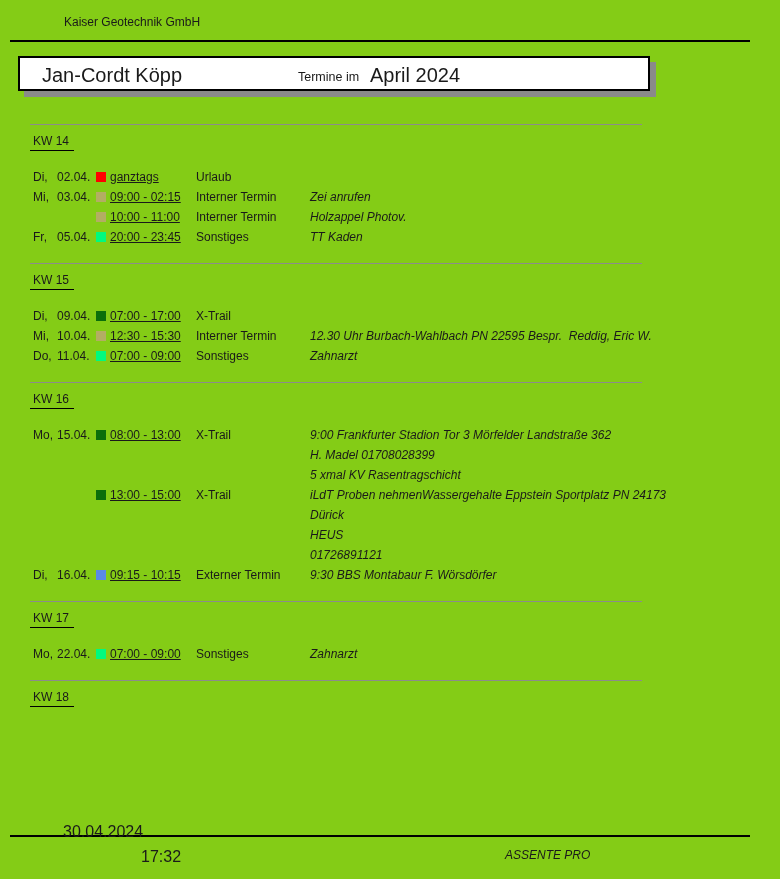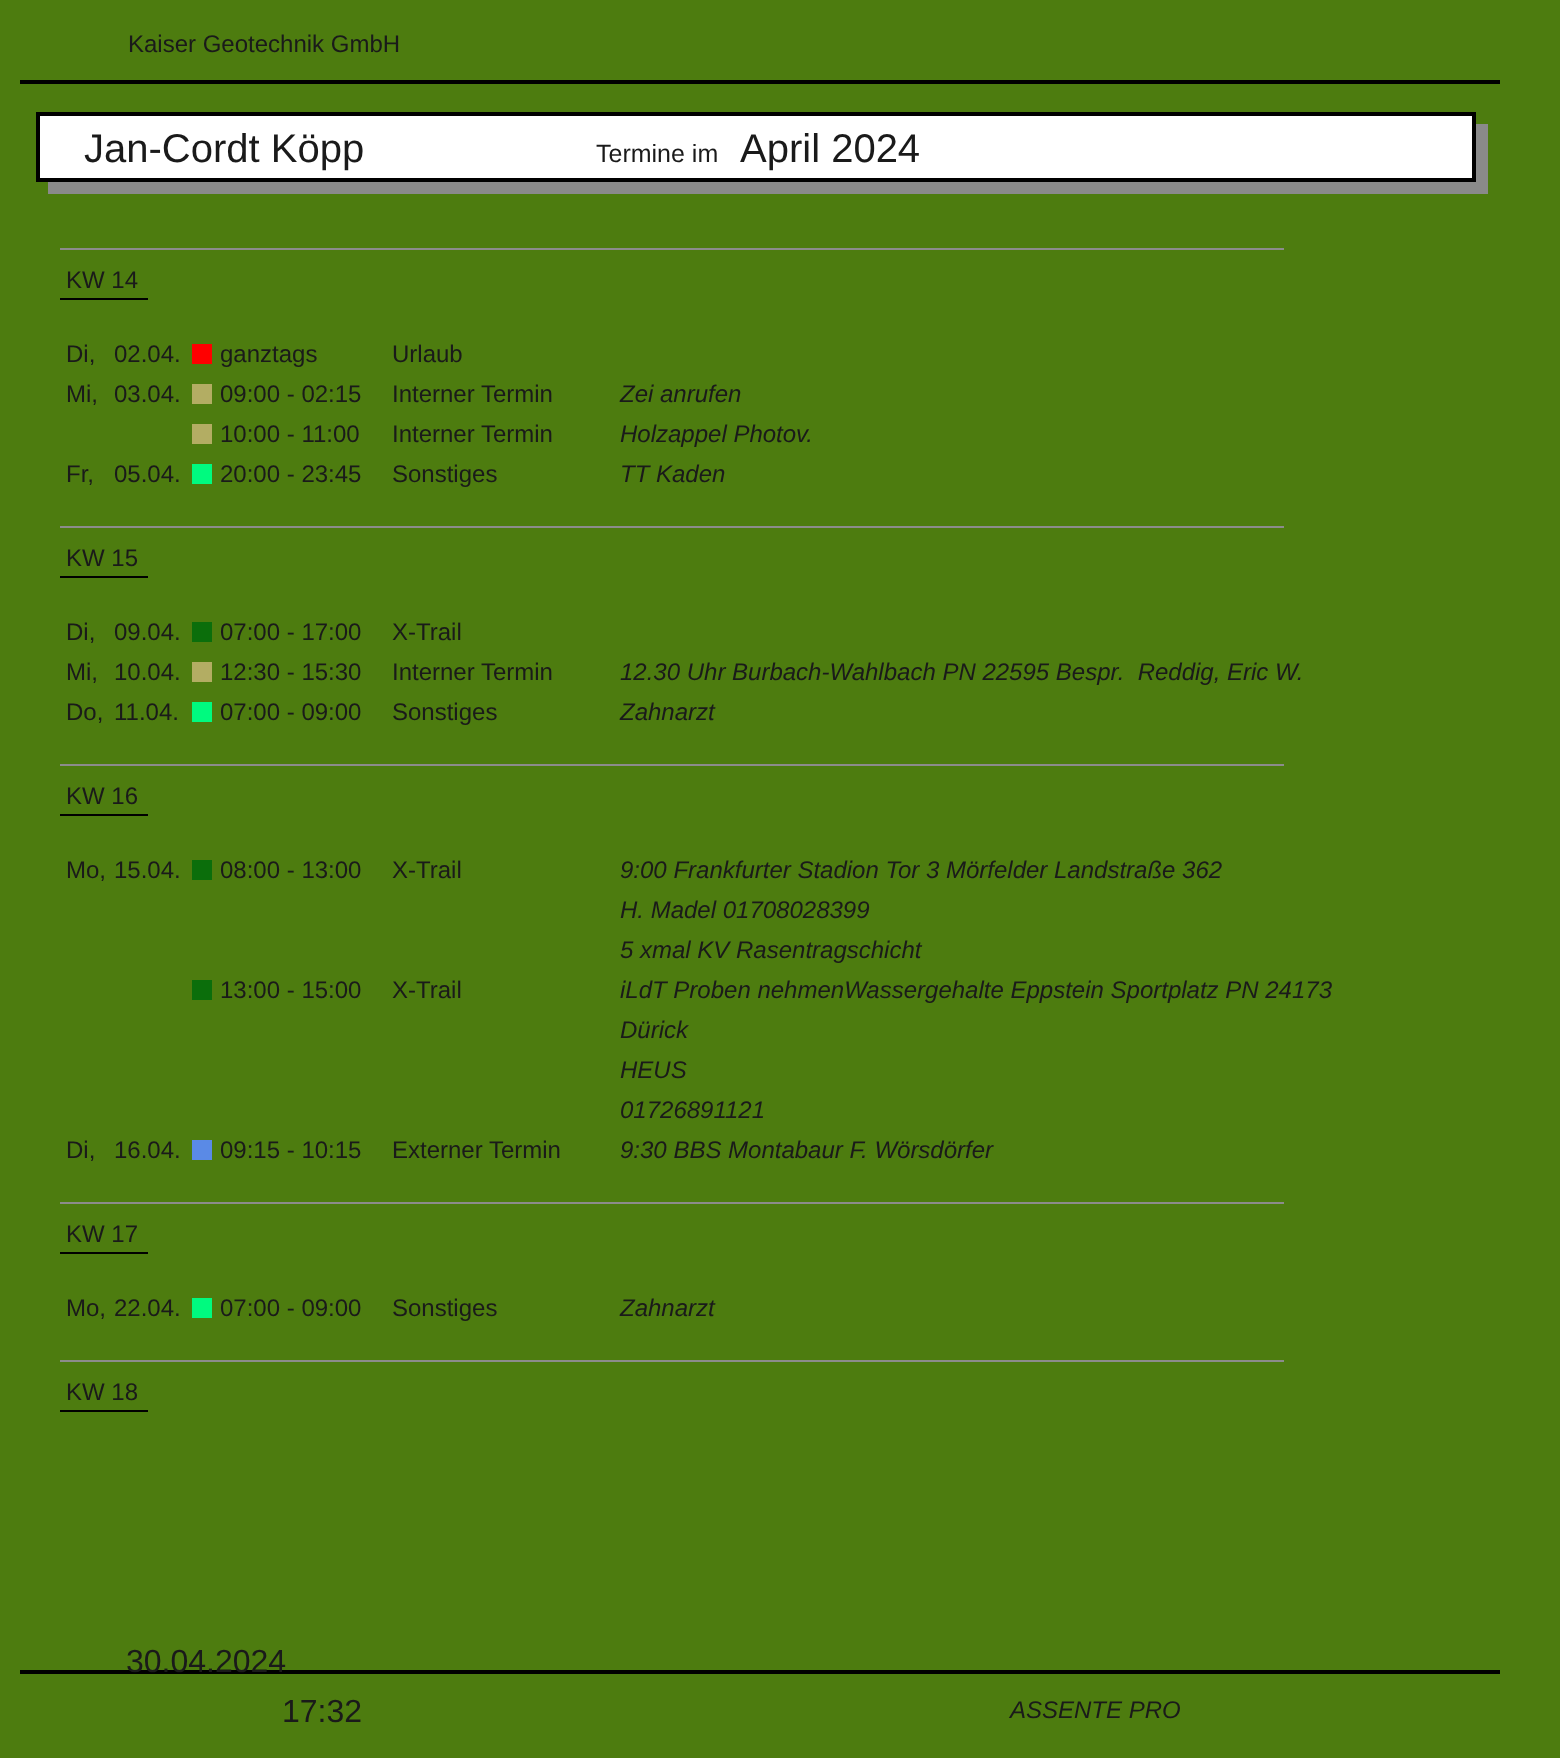--- a/index.html
+++ b/index.html
@@ -1,35 +1,35 @@
 <!DOCTYPE html>
 <html><head>
 <meta charset="utf-8">
 <style>
   * { margin:0; padding:0; box-sizing:border-box; }
   html,body { background:#fff; }
   .page {
     position:relative;
     width:780px; height:879px;
-    background:#4d7c0f;
+    background:#84cc16;
     font-family:"Liberation Sans","DejaVu Sans",sans-serif;
     color:#000;
     overflow:hidden;
   }
   .company {
     position:absolute; left:64px; top:15px;
     font-size:12px; line-height:14px; color:#1a1a1a;
   }
   .top-rule {
     position:absolute; left:10px; top:40px;
     width:740px; height:2px; background:#000;
   }
   .title-box {
     position:absolute; left:18px; top:56px;
-    width:720px; height:35px;
+    width:632px; height:35px;
     background:#fff; border:2px solid #000;
     box-shadow:6px 6px 0 #8a8a8a;
   }
   .title-person {
     position:absolute; left:22px; top:5px;
     font-size:20px; line-height:24px; color:#1a1a1a;
   }
   .title-prefix {
     position:absolute; left:278px; top:12px;
     font-size:12.5px; line-height:15px; color:#1a1a1a;
@@ -44,21 +44,21 @@
   .week-heading {
     display:inline-block; font-size:12px; line-height:14px;
     padding:0 5px 2px 3px; border-bottom:1px solid #000; color:#1a1a1a;
   }
   .rows { margin-top:19px; margin-bottom:16px; min-height:4px; }
   .row { position:relative; height:20px; font-size:12px; line-height:20px; color:#1a1a1a; }
   .cell { position:absolute; white-space:pre; }
   .day  { left:33px; }
   .date { left:57px; }
   .swatch { position:absolute; left:96px; top:5px; width:10px; height:10px; }
-  .time { left:110px; }
+  .time { left:110px;text-decoration:underline; }
   .cat  { left:196px; }
   .desc { left:310px;font-style:italic; }
   .footer-rule {
     position:absolute; left:10px; top:835px;
     width:740px; height:2px; background:#000;
   }
   .footer-date { position:absolute; left:63px;  top:823px; font-size:16px; color:#1a1a1a; }
   .footer-time { position:absolute; left:141px; top:848px; font-size:16px; color:#1a1a1a; }
   .footer-app  { position:absolute; left:505px; top:848px; font-size:12px; color:#1a1a1a;font-style:italic; }
 </style>

